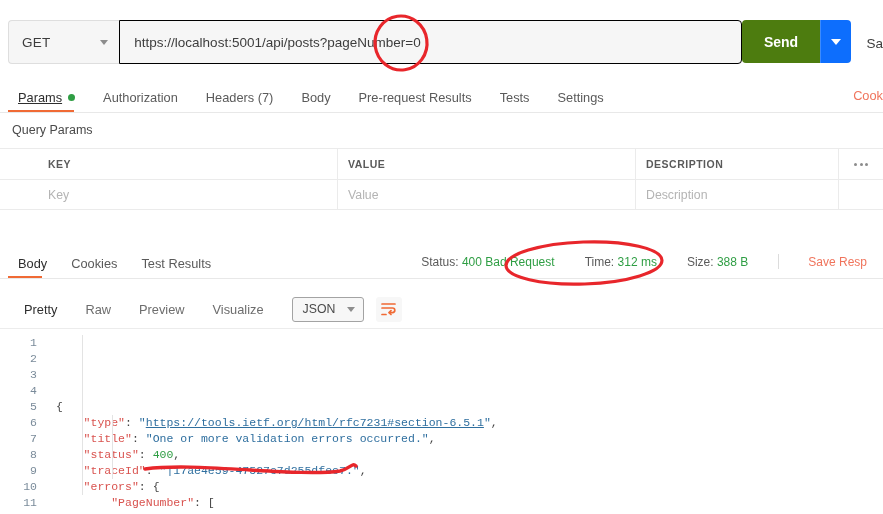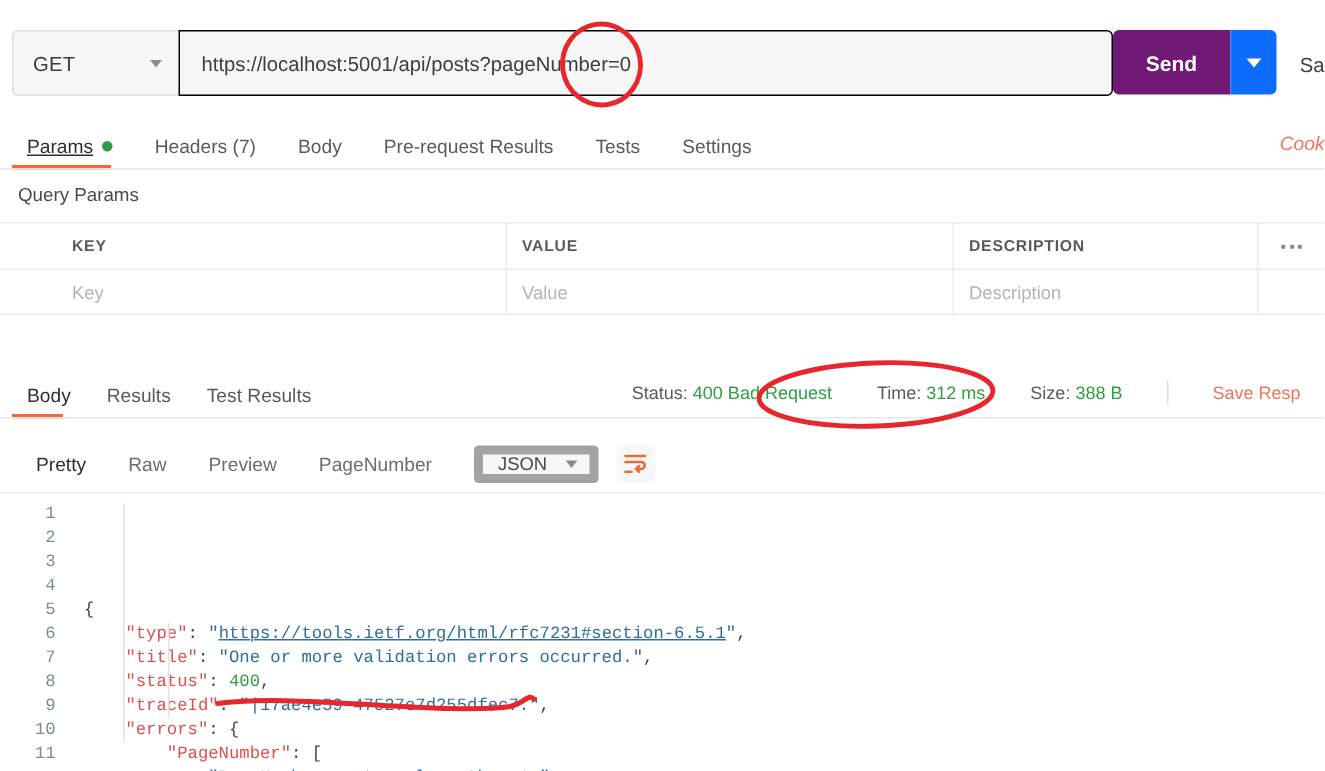--- a/index.html
+++ b/index.html
@@ -39,21 +39,21 @@
     border: 1px solid #000000;
     background: #f6f6f6;
     border-radius: 0 4px 4px 0;
     display: flex; align-items: center;
     padding: 0 14px;
   }
   .url-text { font-size: 13.5px; color: #3d3d3d; white-space: nowrap; }
   .send-btn {
     margin-left: 0;
     width: 78px; height: 43px;
-    background: #701a75; border: none;
+    background: #4d7c0f; border: none;
     border-radius: 4px 0 0 4px;
     color: #fff; font-size: 14px; font-weight: bold;
     font-family: "Liberation Sans", sans-serif;
     cursor: pointer;
     display: flex; align-items: center; justify-content: center;
   }
   .send-caret {
     width: 32px; height: 43px;
     background: #0d6efd;
     border-radius: 0 4px 4px 0;
@@ -95,21 +95,21 @@
     position: absolute; left: 8px; top: 110px;
     width: 66px; height: 2.5px; background: #f06a35;
   }
   .req-tabs-border {
     position: absolute; left: 0; top: 112px;
     width: 883px; height: 1px; background: #e8e8e8;
   }
   .cookies-link {
     position: absolute; right: 0; top: 88px;
     font-size: 12.8px; color: #f0745c; white-space: nowrap;
-    cursor: pointer; padding-right: 0px; font-style: italic;
+    cursor: pointer; padding-right: 0px;
   }
 
   
   .qp-title {
     position: absolute; left: 12px; top: 123px;
     font-size: 12.5px; color: #4a4a4a;
   }
   .params-table {
     position: absolute; left: 0; top: 148px;
     width: 883px;
@@ -185,21 +185,21 @@
   }
   .vtab {
     font-size: 12.8px; color: #6d6d6d;
     padding: 0 14px; height: 34px;
     display: flex; align-items: center; cursor: pointer;
   }
   .vtab.active { color: #2e2e2e; }
   .fmt-select {
     margin-left: 14px;
     height: 25px; min-width: 66px;
-    border: 6px solid #a3a3a3; border-radius: 3px;
+    border: 1px solid #a3a3a3; border-radius: 3px;
     background: #f7f7f7;
     display: flex; align-items: center; justify-content: space-between;
     padding: 0 8px 0 10px; gap: 12px;
     font-size: 12.3px; color: #4a4a4a; cursor: pointer;
   }
   .wrap-btn {
     margin-left: 12px; width: 26px; height: 25px;
     border-radius: 3px; background: #f7f7f7;
     display: flex; align-items: center; justify-content: center; cursor: pointer;
   }
@@ -258,20 +258,21 @@
       <span class="caret-white"></span>
     </div>
     <span class="save-clip">Sa</span>
   </div>
 
   <div class="req-tabs">
     <div class="rtab active">
       <span>Params</span>
       <span class="green-dot"></span>
     </div>
+    <div class="rtab">Authorization</div>
     <div class="rtab">Headers (7)</div>
     <div class="rtab">Body</div>
     <div class="rtab">Pre-request Results</div>
     <div class="rtab">Tests</div>
     <div class="rtab">Settings</div>
   </div>
   <div class="tab-underline"></div>
   <div class="req-tabs-border"></div>
   <div class="cookies-link">Cook</div>
 
@@ -297,39 +298,39 @@
       <div class="pcell c-handle"></div>
       <div class="pcell c-key ph">Key</div>
       <div class="pcell c-val ph">Value</div>
       <div class="pcell c-desc ph">Description</div>
       <div class="pcell c-dots"></div>
     </div>
   </div>
 
   <div class="resp-tabs">
     <div class="restab active">Body</div>
-    <div class="restab">Results</div>
+    <div class="restab">Cookies</div>
     <div class="restab">Test Results</div>
   </div>
   <div class="resp-underline"></div>
   <div class="resp-tabs-border"></div>
 
   <div class="meta">
     <span class="meta-item"><span>Status:</span> <b>400 Bad Request</b></span>
     <span class="meta-item"><span>Time:</span> <b>312 ms</b></span>
     <span class="meta-item"><span>Size:</span> <b>388 B</b></span>
     <span class="meta-sep"></span>
     <span class="save-resp">Save Resp</span>
   </div>
 
   <div class="view-toolbar">
     <div class="vtab active">Pretty</div>
     <div class="vtab">Raw</div>
     <div class="vtab">Preview</div>
-    <div class="vtab">PageNumber</div>
+    <div class="vtab">Visualize</div>
     <div class="fmt-select">
       <span>JSON</span>
       <span class="caret-sm"></span>
     </div>
     <div class="wrap-btn">
       <svg width="16" height="14" viewBox="0 0 16 14">
         <path d="M1 2 H14" stroke="#f06a35" stroke-width="1.7" stroke-linecap="round"></path>
         <path d="M1 6 H11.5 a2.3 2.3 0 0 1 0 4.6 H8.5" stroke="#f06a35" stroke-width="1.7" fill="none" stroke-linecap="round"></path>
         <path d="M10 8.7 L8 10.6 L10 12.5" stroke="#f06a35" stroke-width="1.7" fill="none" stroke-linecap="round" stroke-linejoin="round"></path>
         <path d="M1 12.5 H5" stroke="#f06a35" stroke-width="1.7" stroke-linecap="round"></path>

